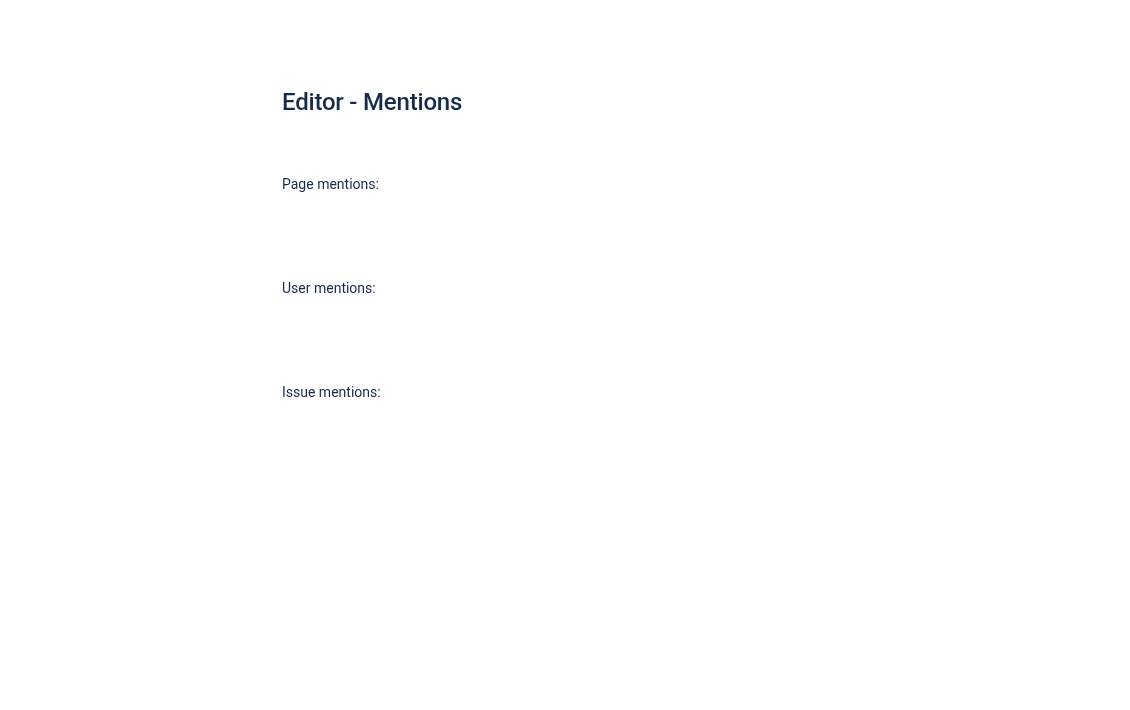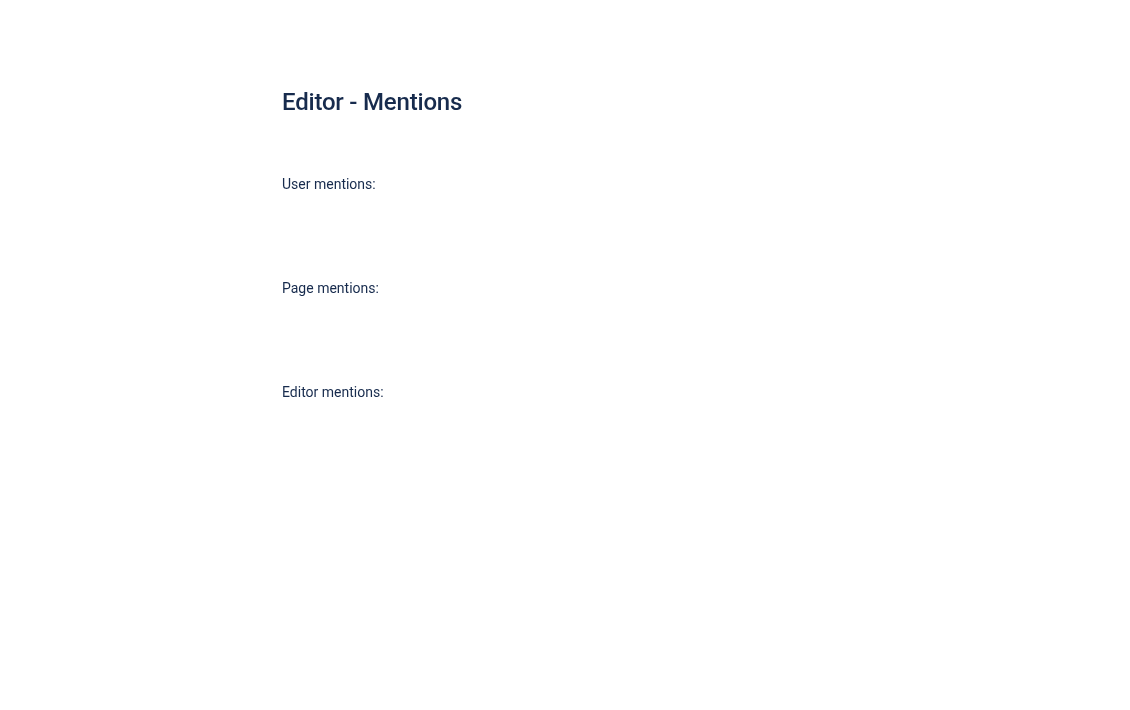--- a/index.html
+++ b/index.html
@@ -31,18 +31,18 @@
       color: #172B4D;
       margin-bottom: 88px;
     }
   </style>
 </head>
 <body>
 
 <div class="container">
   <h1 class="page-title">Editor - Mentions</h1>
 
+  <div class="section-label">Page mentions:</div>
+
   <div class="section-label">User mentions:</div>
 
-  <div class="section-label">Page mentions:</div>
-
-  <div class="section-label">Editor mentions:</div>
+  <div class="section-label">Issue mentions:</div>
 </div>
 
 </body></html>

